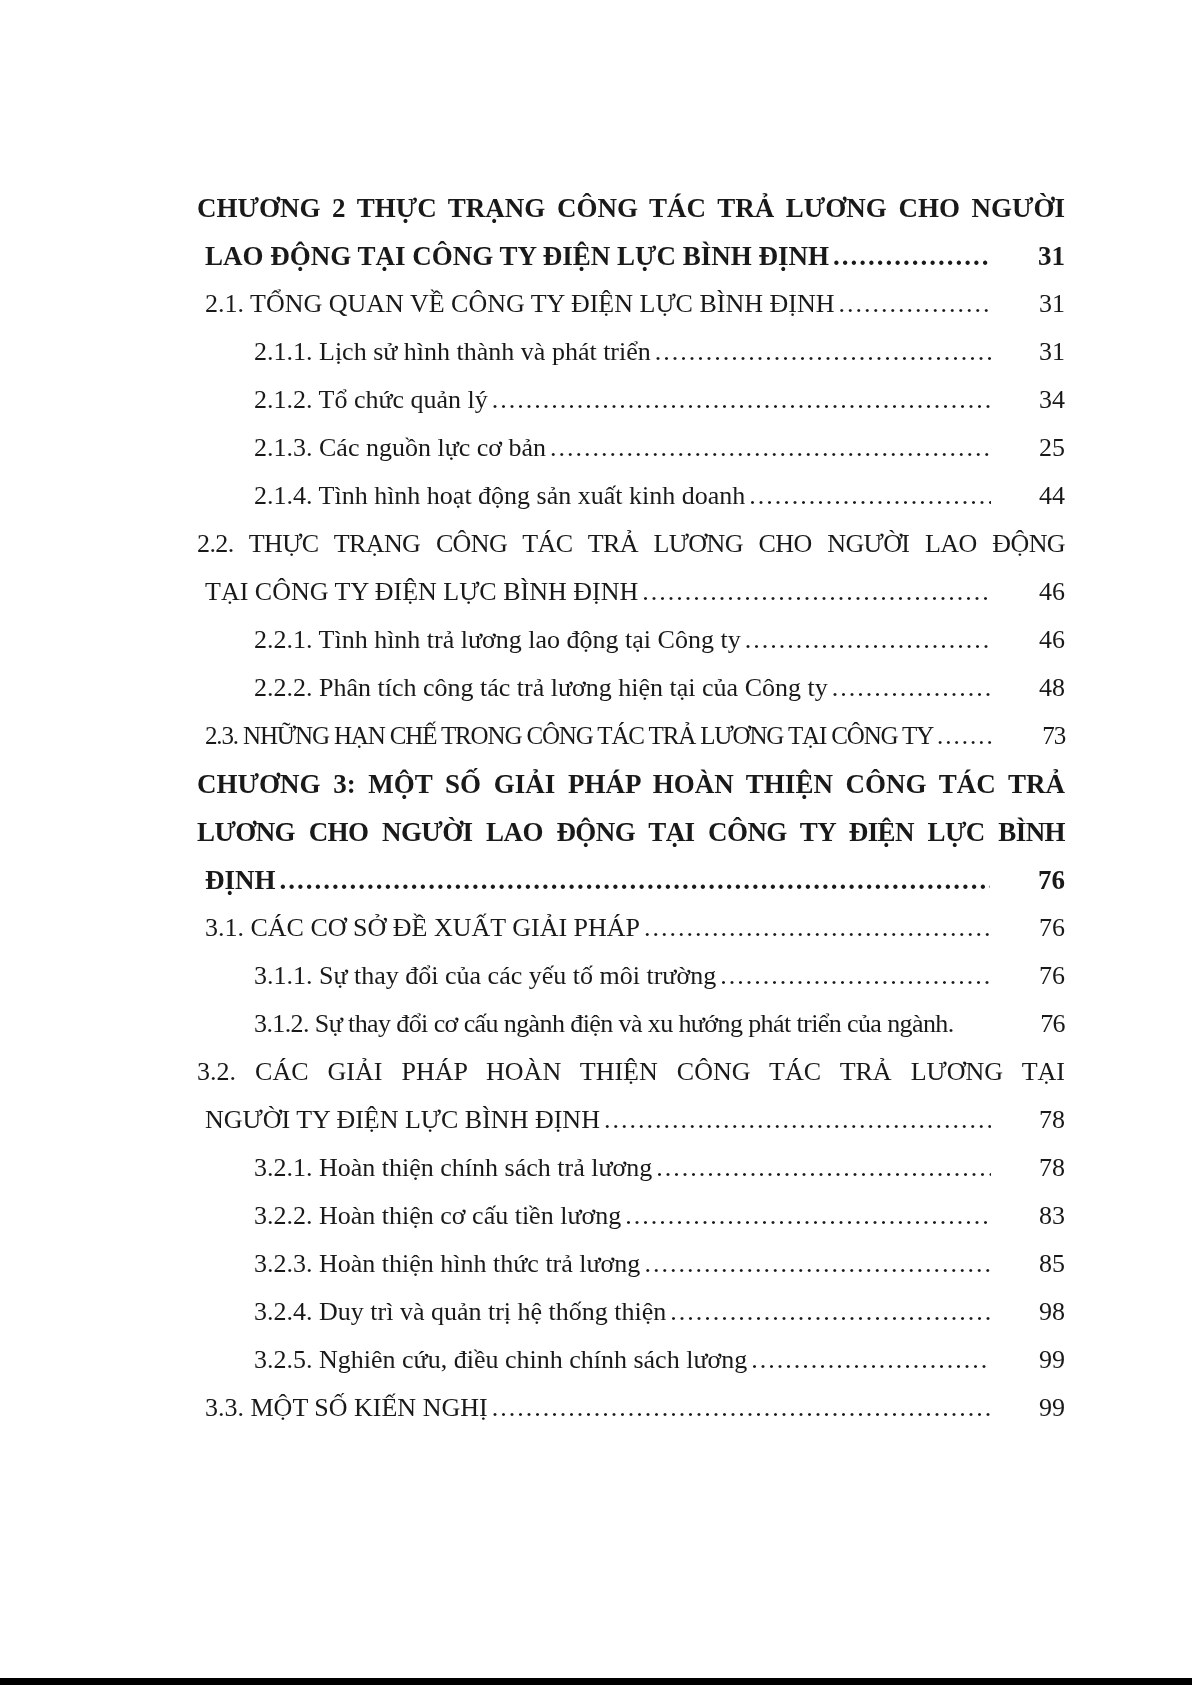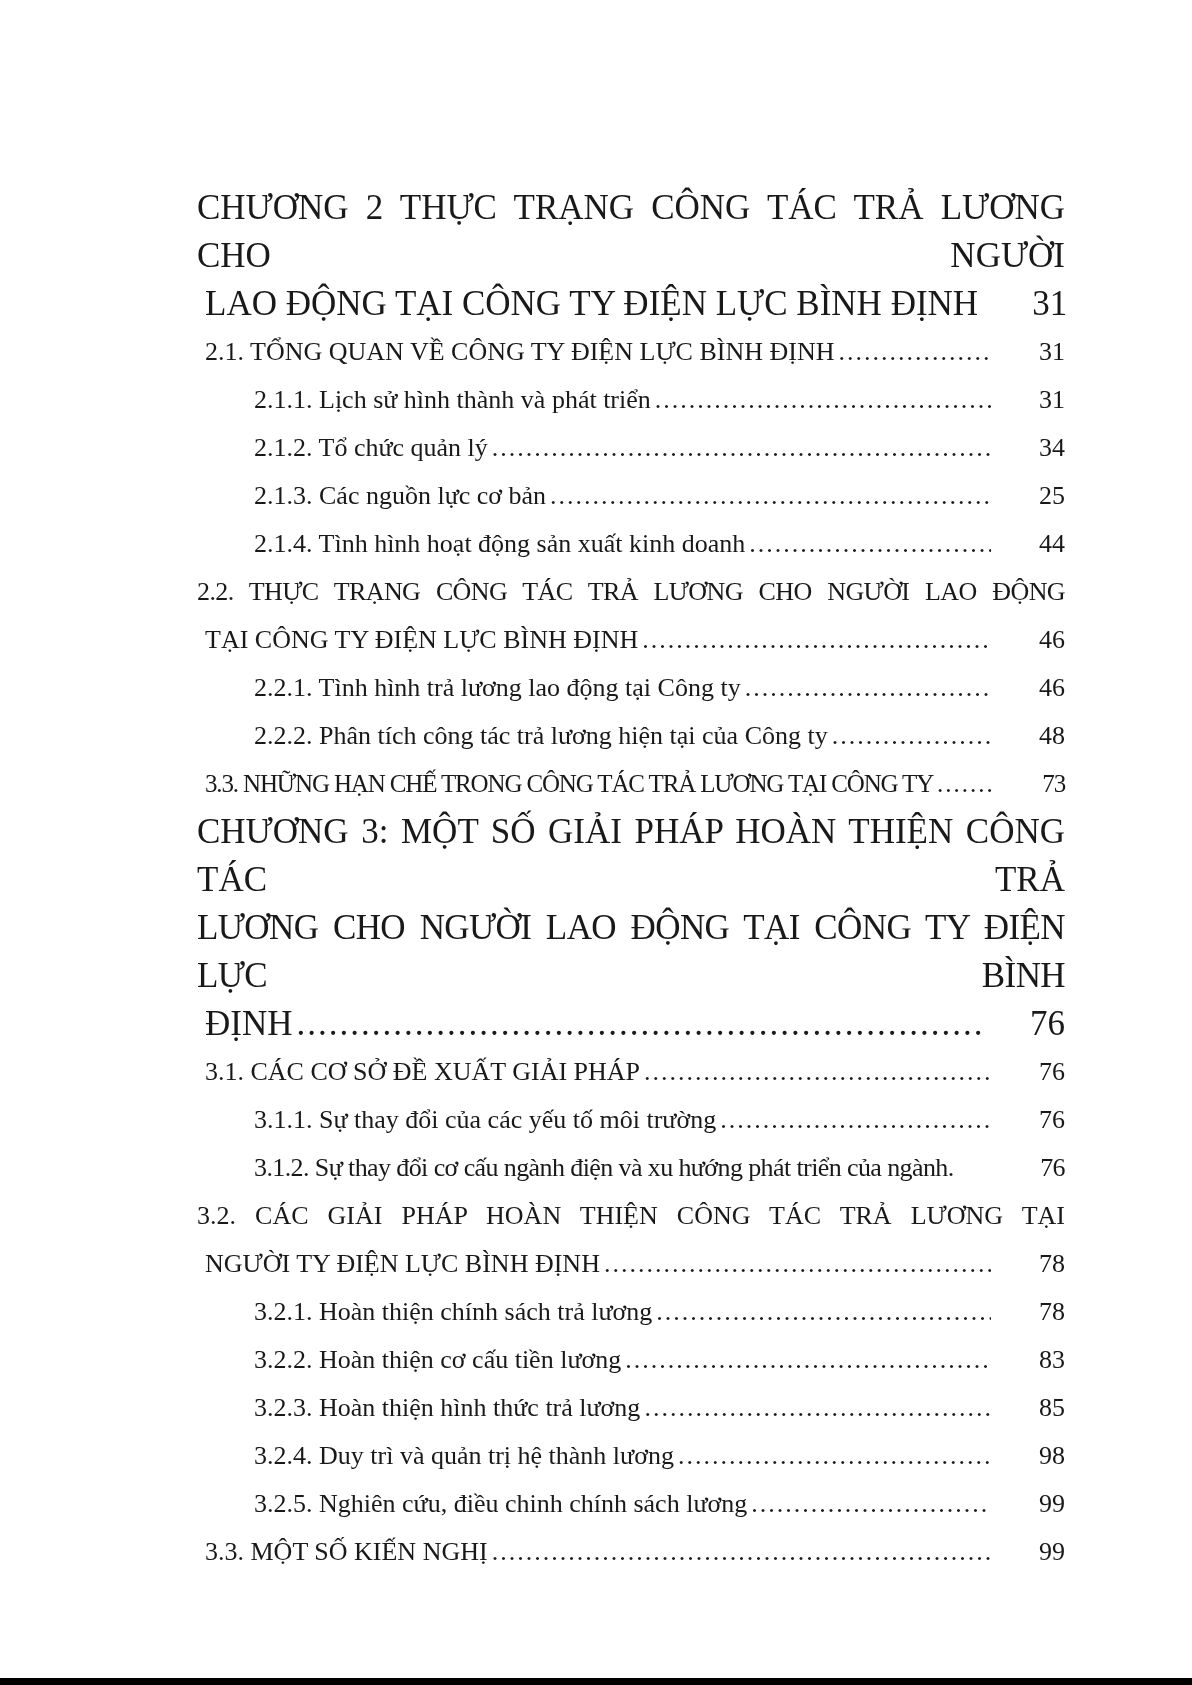--- a/index.html
+++ b/index.html
@@ -6,21 +6,21 @@
   body{
     width:1192px;height:1685px;position:relative;overflow:hidden;
     background:#ffffff;color:#191919;
     font-family:"Liberation Serif","DejaVu Serif",serif;
   }
   .toc{position:absolute;left:197px;top:184px;width:868px;}
   .row{
     display:flex;align-items:baseline;
     line-height:48px;font-size:26px;white-space:nowrap;
   }
-  .row.bold{font-weight:400;font-size:35px;}
+  .row.bold{font-weight:700;font-size:27px;}
   .row.indent{padding-left:49px;align-items:center;}
   .row.fill{display:block;text-align:justify;text-align-last:justify;white-space:normal;}
   .row.sq1{letter-spacing:-0.6px;}
   .row.sq2{letter-spacing:-1.15px;font-size:25px;}
   .text{flex:0 0 auto;margin-left:8px;}
   .leader{
     flex:1 1 0;min-width:0;overflow:hidden;
     letter-spacing:2px;padding:0 2px 0 4px;
   }
   .leader::after{
@@ -75,21 +75,21 @@
       <span class="text">2.2.1. Tình hình trả lương lao động tại Công ty</span>
       <span class="leader"></span>
       <span class="pnum">46</span>
     </div>
     <div class="row indent">
       <span class="text">2.2.2. Phân tích công tác trả lương hiện tại của Công ty</span>
       <span class="leader"></span>
       <span class="pnum">48</span>
     </div>
     <div class="row sq2">
-      <span class="text">3.3. NHỮNG HẠN CHẾ TRONG CÔNG TÁC TRẢ LƯƠNG TẠI CÔNG TY</span>
+      <span class="text">2.3. NHỮNG HẠN CHẾ TRONG CÔNG TÁC TRẢ LƯƠNG TẠI CÔNG TY</span>
       <span class="leader"></span>
       <span class="pnum">73</span>
     </div>
     <div class="row bold fill">CHƯƠNG 3: MỘT SỐ GIẢI PHÁP HOÀN THIỆN CÔNG TÁC TRẢ</div>
     <div class="row bold fill sq1">LƯƠNG CHO NGƯỜI LAO ĐỘNG TẠI CÔNG TY ĐIỆN LỰC BÌNH</div>
     <div class="row bold">
       <span class="text">ĐỊNH</span>
       <span class="leader"></span>
       <span class="pnum">76</span>
     </div>
@@ -123,21 +123,21 @@
       <span class="text">3.2.2. Hoàn thiện cơ cấu tiền lương</span>
       <span class="leader"></span>
       <span class="pnum">83</span>
     </div>
     <div class="row indent">
       <span class="text">3.2.3. Hoàn thiện hình thức trả lương</span>
       <span class="leader"></span>
       <span class="pnum">85</span>
     </div>
     <div class="row indent">
-      <span class="text">3.2.4. Duy trì và quản trị hệ thành lương</span>
+      <span class="text">3.2.4. Duy trì và quản trị hệ thống thiện</span>
       <span class="leader"></span>
       <span class="pnum">98</span>
     </div>
     <div class="row indent">
       <span class="text">3.2.5. Nghiên cứu, điều chinh chính sách lương</span>
       <span class="leader"></span>
       <span class="pnum">99</span>
     </div>
     <div class="row">
       <span class="text">3.3. MỘT SỐ KIẾN NGHỊ</span>

